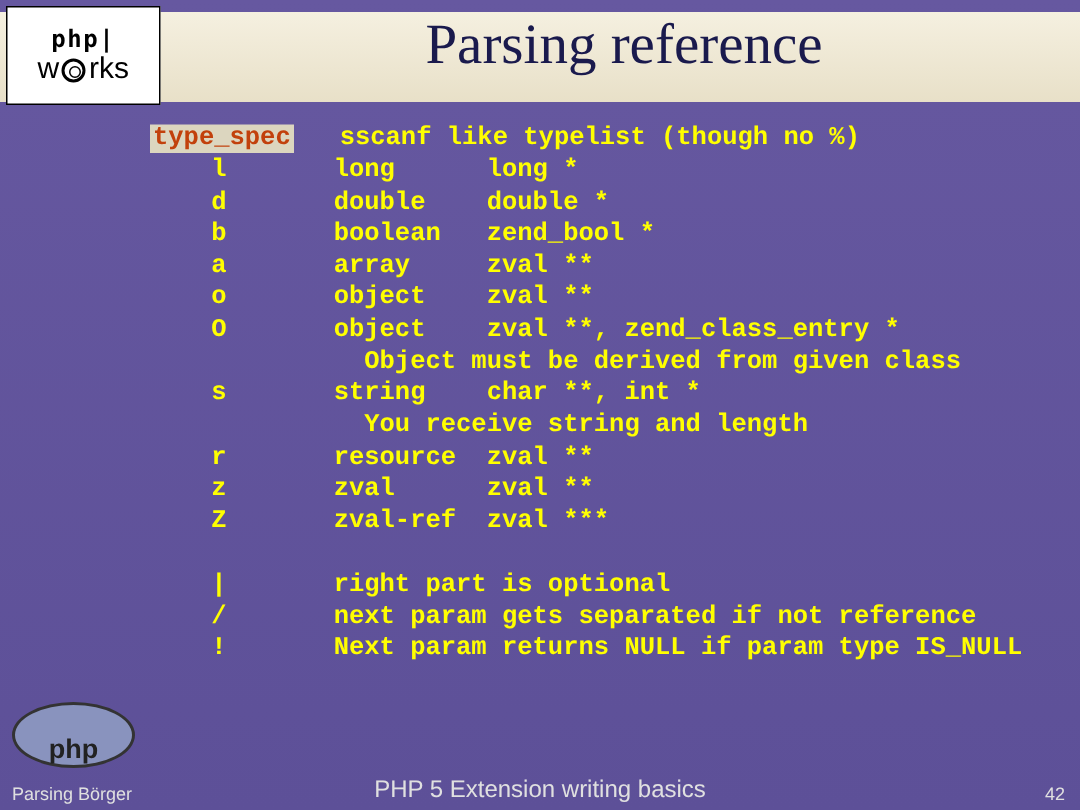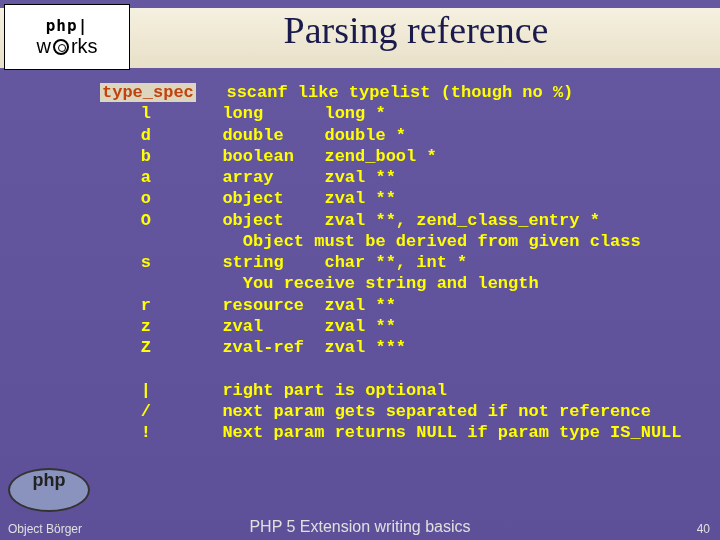--- a/index.html
+++ b/index.html
@@ -1,28 +1,28 @@
 <!DOCTYPE html>
 <html><head>
 <meta charset="utf-8">
 <style>
   * { margin: 0; padding: 0; box-sizing: border-box; }
   body { width: 720px; height: 540px; overflow: hidden; background: #5d5098; font-family: sans-serif; }
   .slide { width: 720px; height: 540px; position: relative; background: linear-gradient(#6658a0, #5d5098); }
   .header-band { position: absolute; top: 8px; left: 0; right: 0; height: 60px; background: linear-gradient(#f5f0e0, #e8e0c8); }
-  .logo-box { position: absolute; top: 4px; left: 4px; width: 126px; height: 66px; background: #fff; border: 1px solid #000; display: flex; flex-direction: column; align-items: center; justify-content: center; }
+  .logo-box { position: absolute; top: 4px; left: 4px; width: 103px; height: 66px; background: #fff; border: 1px solid #000; display: flex; flex-direction: column; align-items: center; justify-content: center; }
   .logo-top { font-family: monospace; font-size: 16px; font-weight: bold; color: #000; letter-spacing: 1px; }
   .logo-bot { font-family: 'Arial Narrow', sans-serif; font-size: 20px; color: #000; display: flex; align-items: center; gap: 2px; }
   .ring { display: inline-block; width: 16px; height: 16px; border: 2px solid #000; border-radius: 50%; position: relative; }
   .ring::after { content: ''; position: absolute; top: 3px; left: 3px; width: 6px; height: 6px; border: 1px solid #000; border-radius: 50%; }
   .title { position: absolute; top: 8px; left: 120px; right: 8px; text-align: center; font-family: Georgia, 'Times New Roman', serif; font-size: 38px; color: #1a1a4d; }
   .body { position: absolute; top: 82px; left: 100px; right: 10px; font-family: 'Courier New', monospace; font-size: 17px; font-weight: bold; color: #ffff00; white-space: pre; line-height: 1.25; }
   .hi { background: #dcd6bf; color: #c2410c; padding: 0 2px; }
   .php-circle { position: absolute; left: 8px; bottom: 20px; width: 82px; height: 52px; }
-  .ellipse { width: 82px; height: 44px; background: #8993be; border-radius: 50%; display: flex; align-items: flex-start; justify-content: center; border: 2px solid #333; }
+  .ellipse { width: 82px; height: 44px; background: #8993be; border-radius: 50%; display: flex; align-items: flex-end; justify-content: center; border: 2px solid #333; }
   .ellipse span { font-family: 'Arial Black', sans-serif; font-size: 18px; color: #222; font-weight: 900; }
   .footer-left { position: absolute; left: 8px; bottom: 4px; font-size: 12px; color: #e0e0e0; }
   .footer-mid { position: absolute; left: 0; right: 0; bottom: 4px; text-align: center; font-size: 16px; color: #e0e0e0; }
   .footer-right { position: absolute; right: 10px; bottom: 4px; font-size: 12px; color: #e0e0e0; }
 </style>
 </head>
 <body>
 
 <div class="slide">
   <div class="header-band"></div>
@@ -55,16 +55,16 @@
     |       right part is optional
     /       next param gets separated if not reference
     !       Next param returns NULL if param type IS_NULL</div>
 
   <div class="php-circle">
     <div class="ellipse">
       <span>php</span>
     </div>
   </div>
 
-  <div class="footer-left">Object Börger</div>
+  <div class="footer-left">Parsing Börger</div>
   <div class="footer-mid">PHP 5 Extension writing basics</div>
-  <div class="footer-right">40</div>
+  <div class="footer-right">42</div>
 </div>
 
 </body></html>

